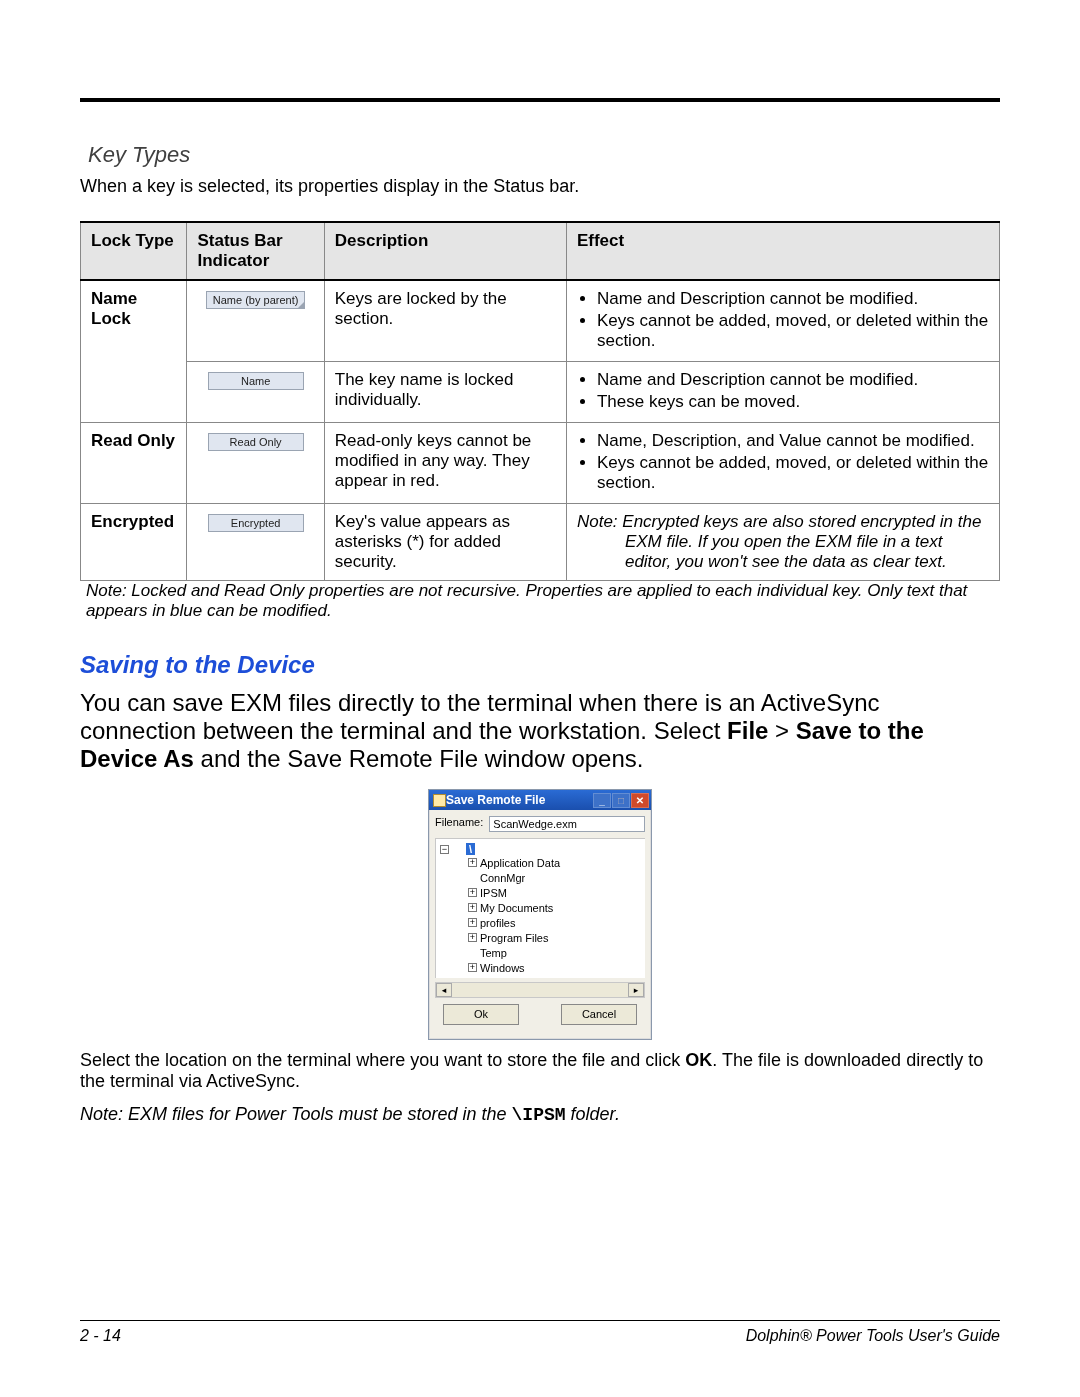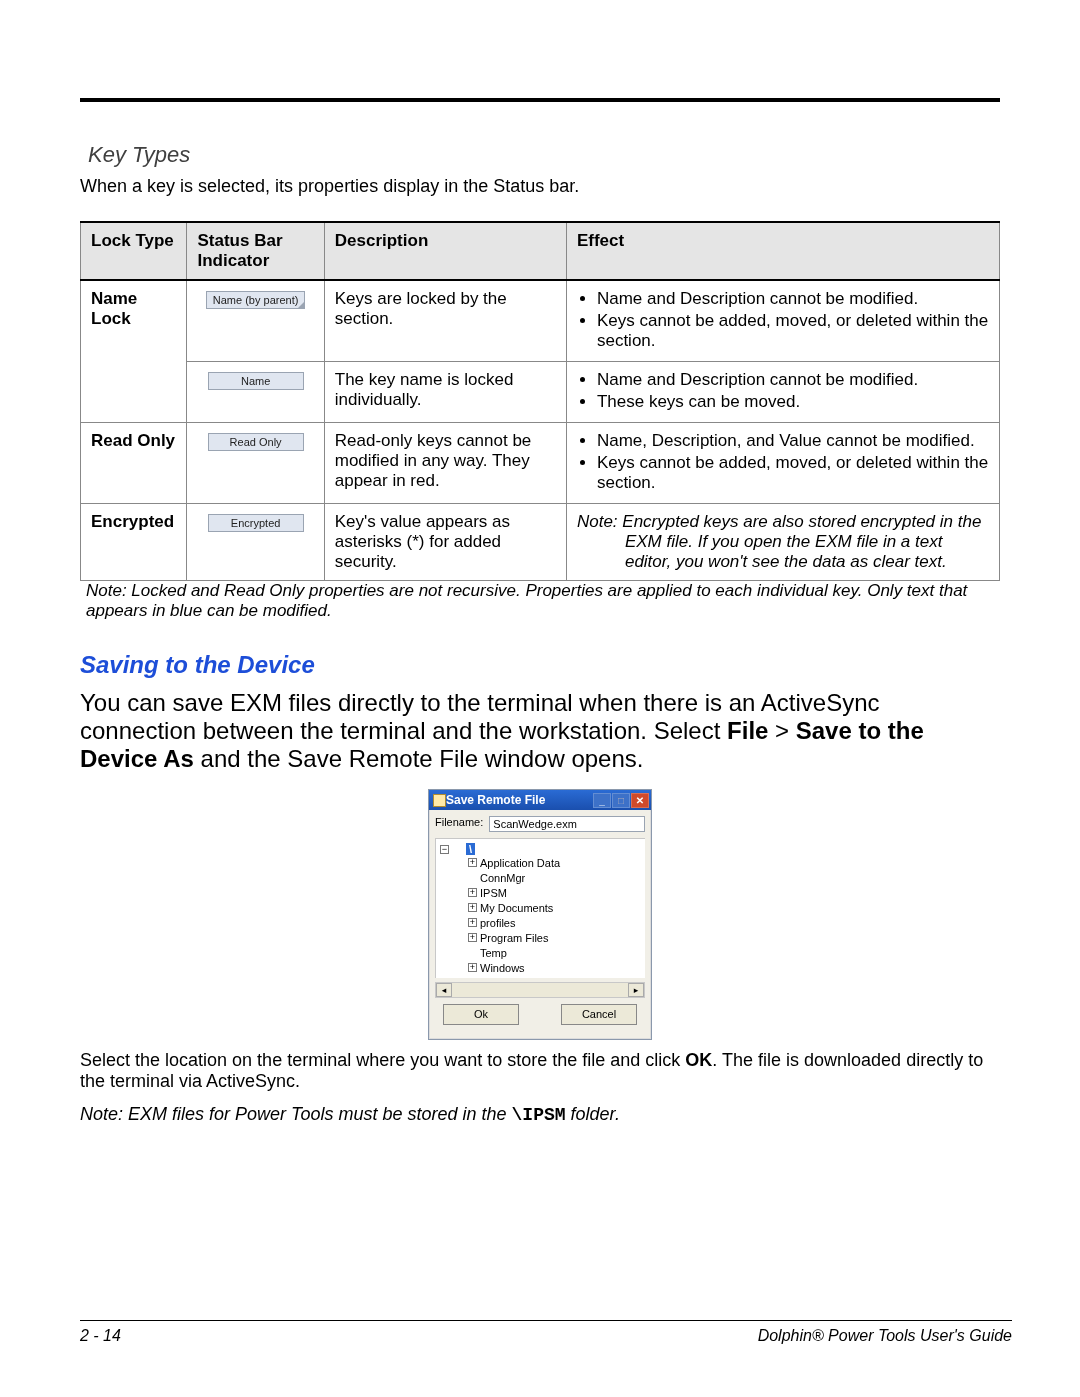--- a/index.html
+++ b/index.html
@@ -215,21 +215,21 @@
       margin-bottom: 12px;
     }
     .note2 {
       font-style: italic;
       font-size: 18px;
     }
     .mono { font-family: "Courier New", monospace; font-weight: bold; font-style: normal; }
     .footer {
       position: absolute;
       left: 80px;
-      right: 68px;
+      right: 80px;
       bottom: 52px;
       border-top: 1px solid #000;
       display: flex;
       justify-content: space-between;
       align-items: flex-start;
       padding-top: 6px;
       font-size: 16px;
       font-style: italic;
     }
     .footer .center { text-align: center; flex: 1; }

